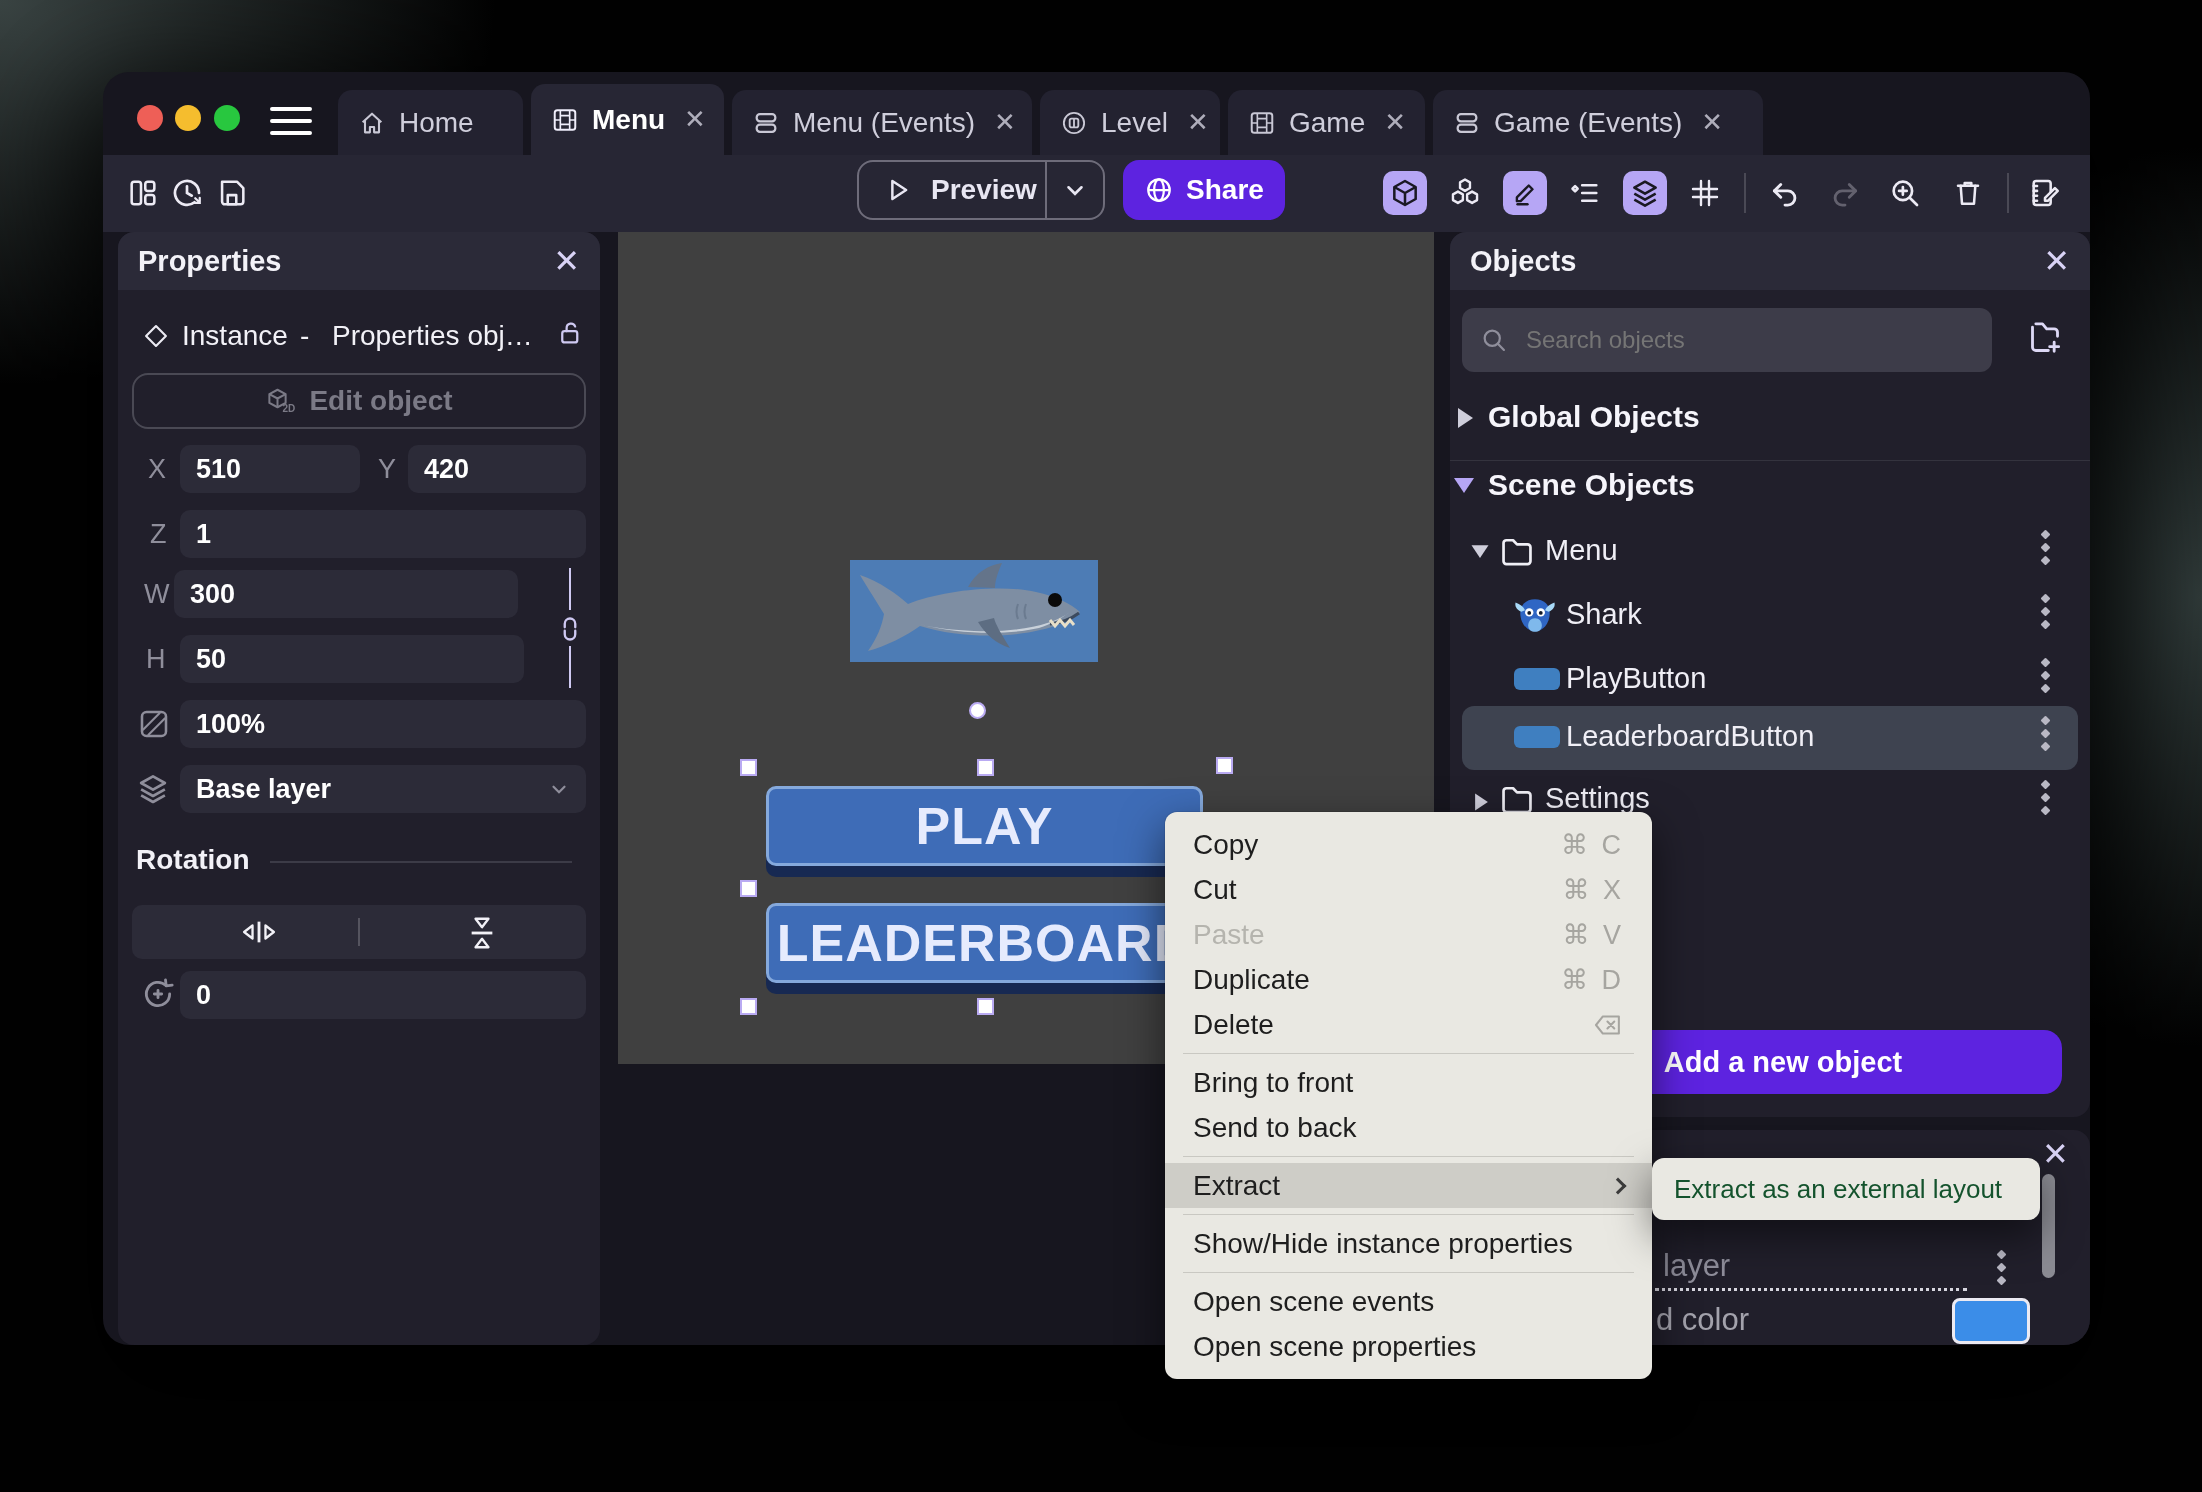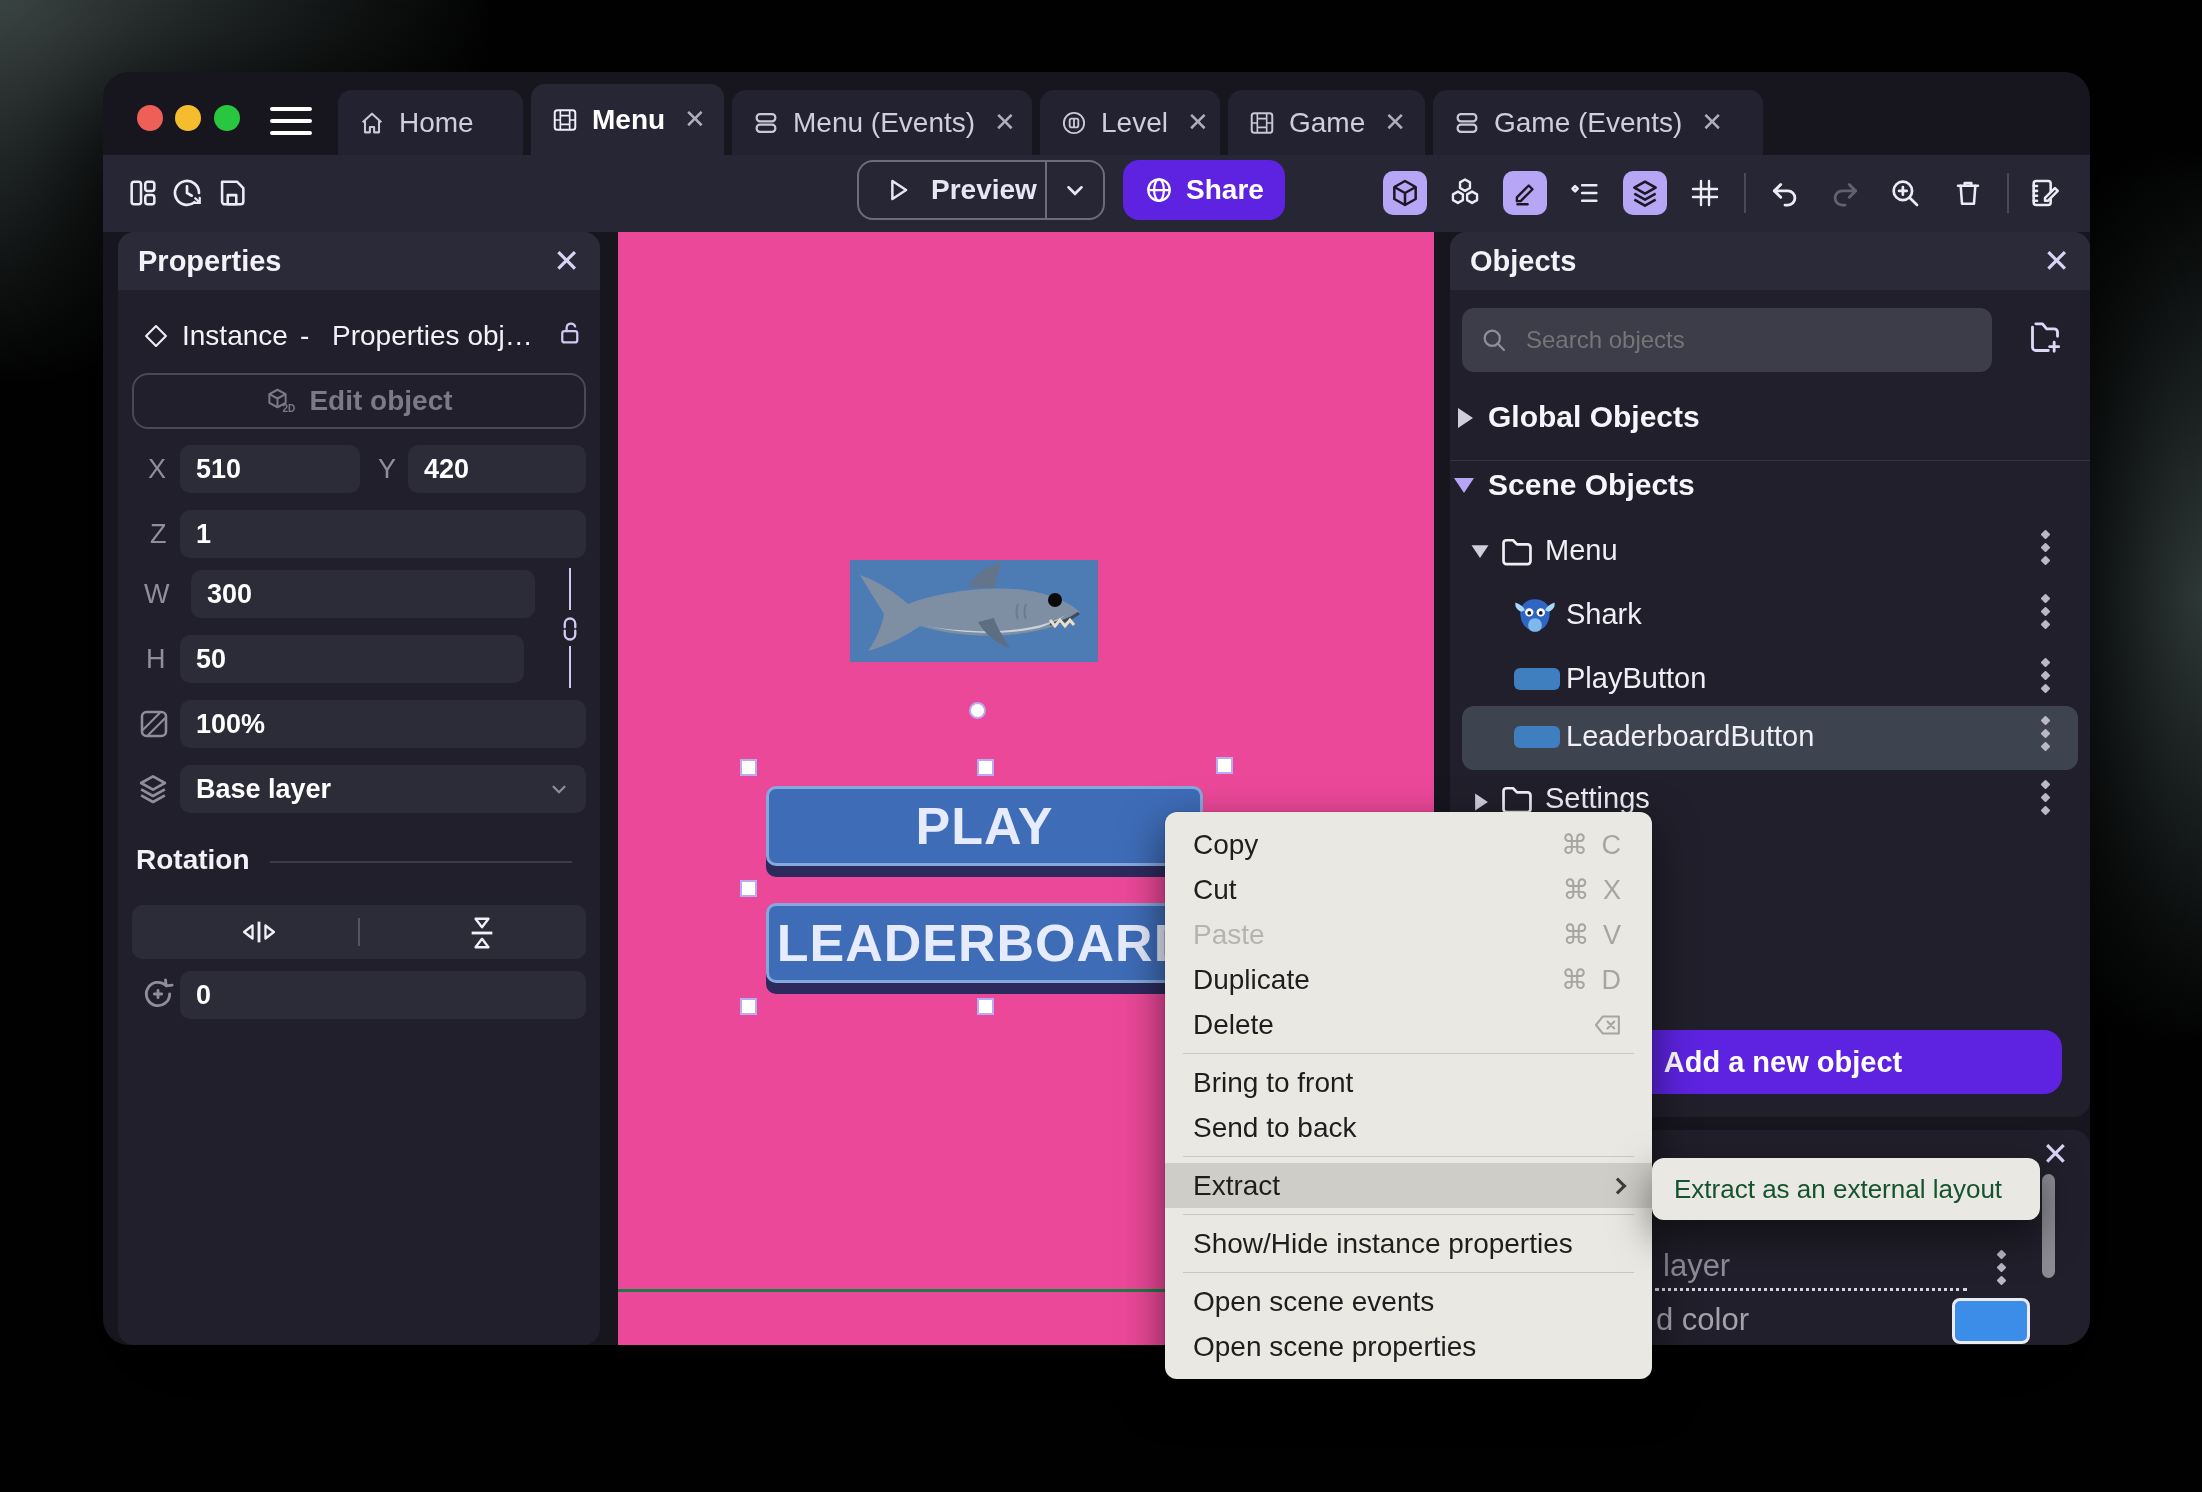--- a/index.html
+++ b/index.html
@@ -309,21 +309,21 @@
 
     <span class="flabel" style="left:30px;top:222px">X</span>
     <input class="field" style="left: 62px; top: 213px; width: 180px;" value="510">
     <span class="flabel" style="left:260px;top:222px">Y</span>
     <input class="field" style="left: 290px; top: 213px; width: 178px;" value="420">
 
     <span class="flabel" style="left:32px;top:287px">Z</span>
     <input class="field" style="left: 62px; top: 278px; width: 406px;" value="1">
 
     <span class="flabel" style="left:26px;top:347px">W</span>
-    <input class="field" style="left: 73px; top: 338px; width: 344px;" value="300">
+    <input class="field" style="left: 56px; top: 338px; width: 344px;" value="300">
     <span class="flabel" style="left:28px;top:412px">H</span>
     <input class="field" style="left: 62px; top: 403px; width: 344px;" value="50">
 
     <div class="abs" style="left:451px;top:336px;width:2px;height:42px;background:#cfc9f2"></div>
     <div class="abs" style="left:438px;top:384px;color:#cfc9f2">
       <svg width="28" height="26" viewBox="0 0 24 22" fill="none" stroke="currentColor" stroke-width="2" stroke-linecap="round">
           <path d="M7.5 9.5v-3a4.5 4.5 0 0 1 9 0v3"></path>
           <path d="M7.5 12.5v3a4.5 4.5 0 0 0 9 0v-3"></path>
         </svg>
     </div>
@@ -376,21 +376,21 @@
     <div class="abs iconbtn" style="left:20px;top:742px">
       <svg width="40" height="40" viewBox="0 0 24 24" fill="none" stroke="currentColor" stroke-width="1.7" stroke-linecap="round">
           <path d="M19 12a7 7 0 1 1-2.2-5.1"></path>
           <path d="M16.5 3.5l.4 3.6 3.6-.4" stroke-linejoin="round"></path>
           <path d="M12 9.8v4.4M9.8 12h4.4"></path>
         </svg>
     </div>
     <input class="field" style="left: 62px; top: 739px; width: 406px;" value="0">
   </div>
 
-  <div class="abs" style="left:515px;top:160px;width:816px;height:1113px;background:#ec4899;overflow:hidden">
+  <div class="abs" style="left:515px;top:160px;width:816px;height:832px;background:#404040;overflow:hidden">
 
     <div class="abs" style="left:232px;top:328px;width:248px;height:102px;background:#4d7cb5">
       <svg width="248" height="102" viewBox="0 0 248 102">
         <path d="M34 54 C22 34 15 24 10 15 C30 22 47 34 58 44 C92 30 152 24 186 32 C206 36 221 44 230 52 C221 60 206 67 190 70 C158 78 108 78 70 66 C56 76 36 86 18 91 C27 78 32 66 34 54 Z" fill="#7e8ea3"></path>
         <path d="M118 27 C126 12 139 5 152 3 C147 14 145 22 145 28 Z" fill="#64748a"></path>
         <path d="M70 64 C110 75 158 75 189 68 C201 64 212 58 220 52 C204 65 165 73 124 71 C103 70 84 68 70 64 Z" fill="#c9d1da"></path>
         <path d="M128 62 C136 75 147 84 160 88 C150 72 146 65 144 58 Z" fill="#5d6d82"></path>
         <circle cx="205" cy="40" r="7" fill="#0a0a0a"></circle>
         <path d="M229 53 C221 59 211 63 200 64" stroke="#3c4a5e" stroke-width="3" fill="none"></path>
         <path d="M200 60 l5 6 5-6 5 6 5-6 4 5" stroke="#e8dfc8" stroke-width="3" fill="none"></path>

